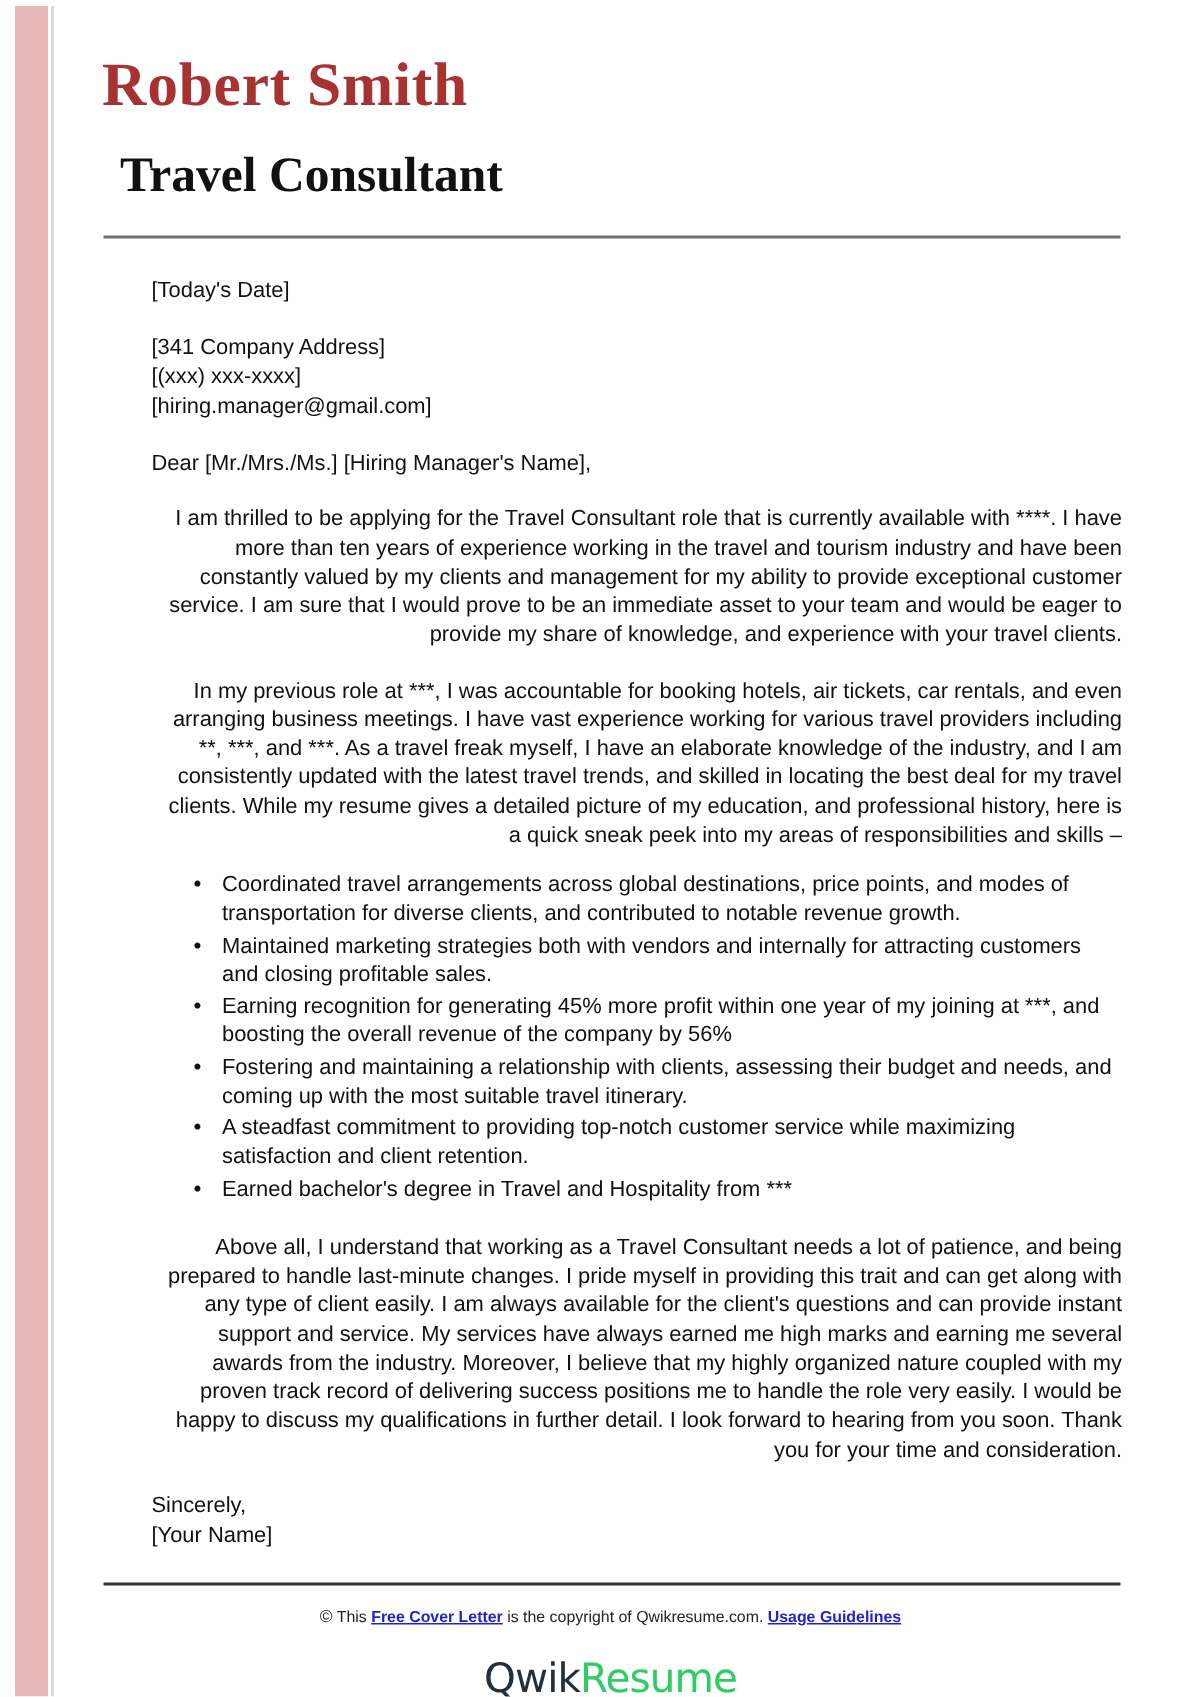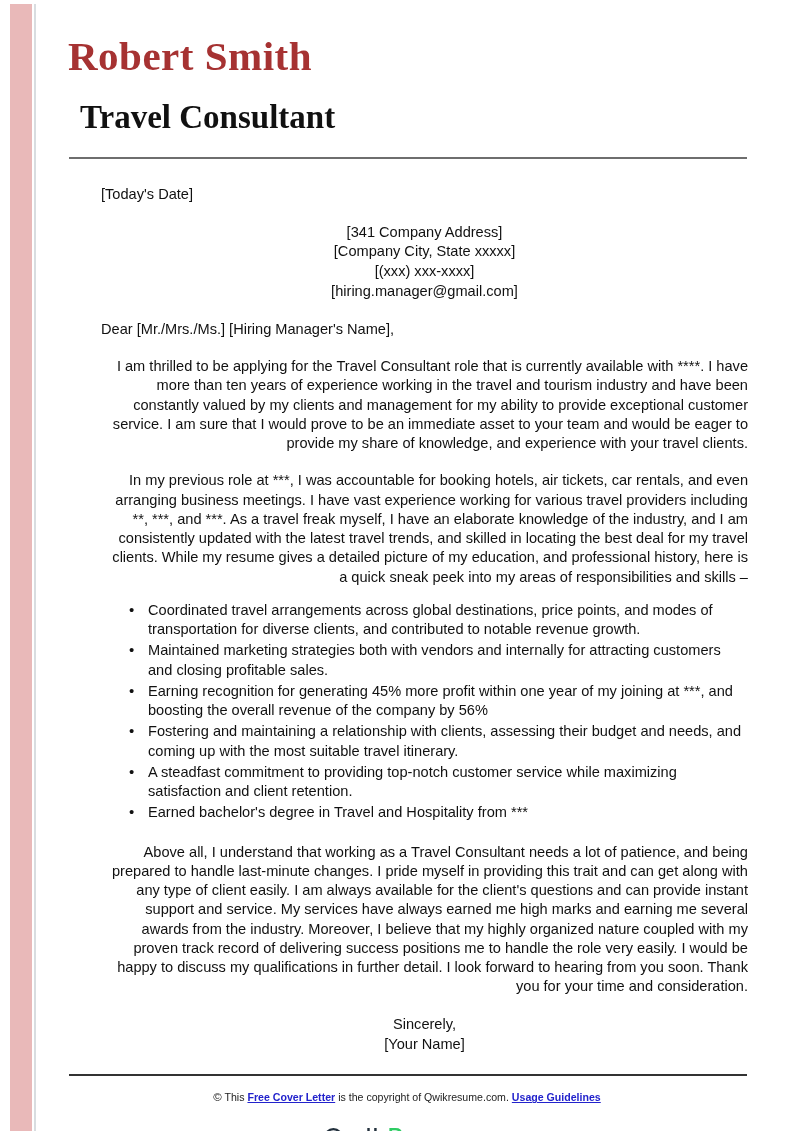--- a/index.html
+++ b/index.html
@@ -85,21 +85,20 @@
     line-height: 1.32;
     margin-left: 33px;
   }
   .letter .blk {
     margin: 0;
     padding-top: 18px;
   }
   .letter .addr-line {
     margin: 0;
     line-height: 1.36;
-    text-align: center;
   }
   .date-line { padding-top: 16px; }
   .addr-block { padding-top: 16px; }
   .salutation { padding-top: 36px; }
   .para { padding-top: 16px; text-align: right; }
 
   ul.bullets {
     margin: 0;
     padding: 14px 0 0 0;
     list-style: none;
@@ -177,21 +176,20 @@
     <h1 class="name">Robert Smith</h1>
     <h2 class="job-title">Travel Consultant</h2>
     <hr class="head-rule">
 
     <div class="letter">
 
       <div class="blk date-line">[Today's Date]</div>
 
       <div class="blk addr-block">
         <div class="addr-line">[341 Company Address]</div>
-        <div class="addr-line">[Company City, State xxxxx]</div>
         <div class="addr-line">[(xxx) xxx-xxxx]</div>
         <div class="addr-line">[hiring.manager@gmail.com]</div>
       </div>
 
       <div class="blk salutation">Dear [Mr./Mrs./Ms.] [Hiring Manager's Name],</div>
 
       <p class="blk para">I am thrilled to be applying for the Travel Consultant role that is currently available with ****. I have more than ten years of experience working in the travel and tourism industry and have been constantly valued by my clients and management for my ability to provide exceptional customer service. I am sure that I would prove to be an immediate asset to your team and would be eager to provide my share of knowledge, and experience with your travel clients.</p>
       <p class="blk para">In my previous role at ***, I was accountable for booking hotels, air tickets, car rentals, and even arranging business meetings. I have vast experience working for various travel providers including **, ***, and ***. As a travel freak myself, I have an elaborate knowledge of the industry, and I am consistently updated with the latest travel trends, and skilled in locating the best deal for my travel clients. While my resume gives a detailed picture of my education, and professional history, here is a quick sneak peek into my areas of responsibilities and skills –</p>
 
       <ul class="bullets">

